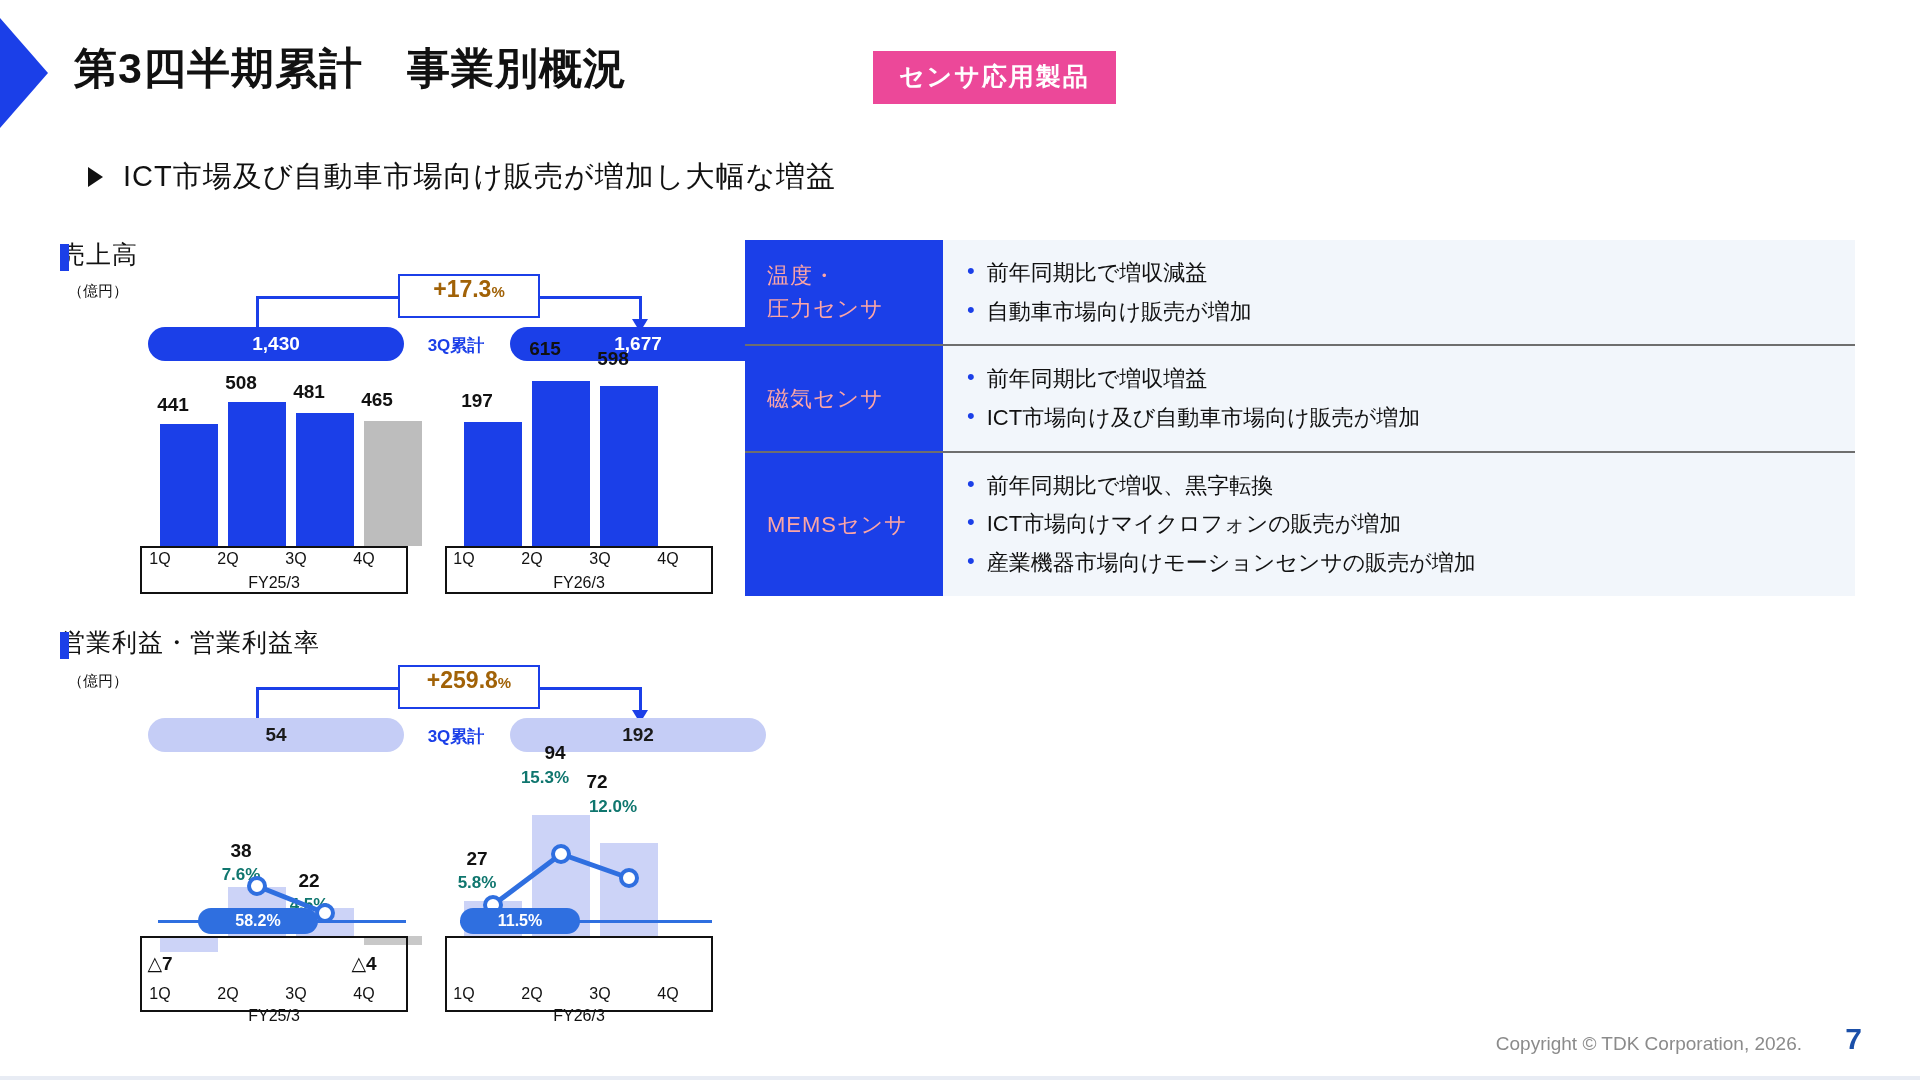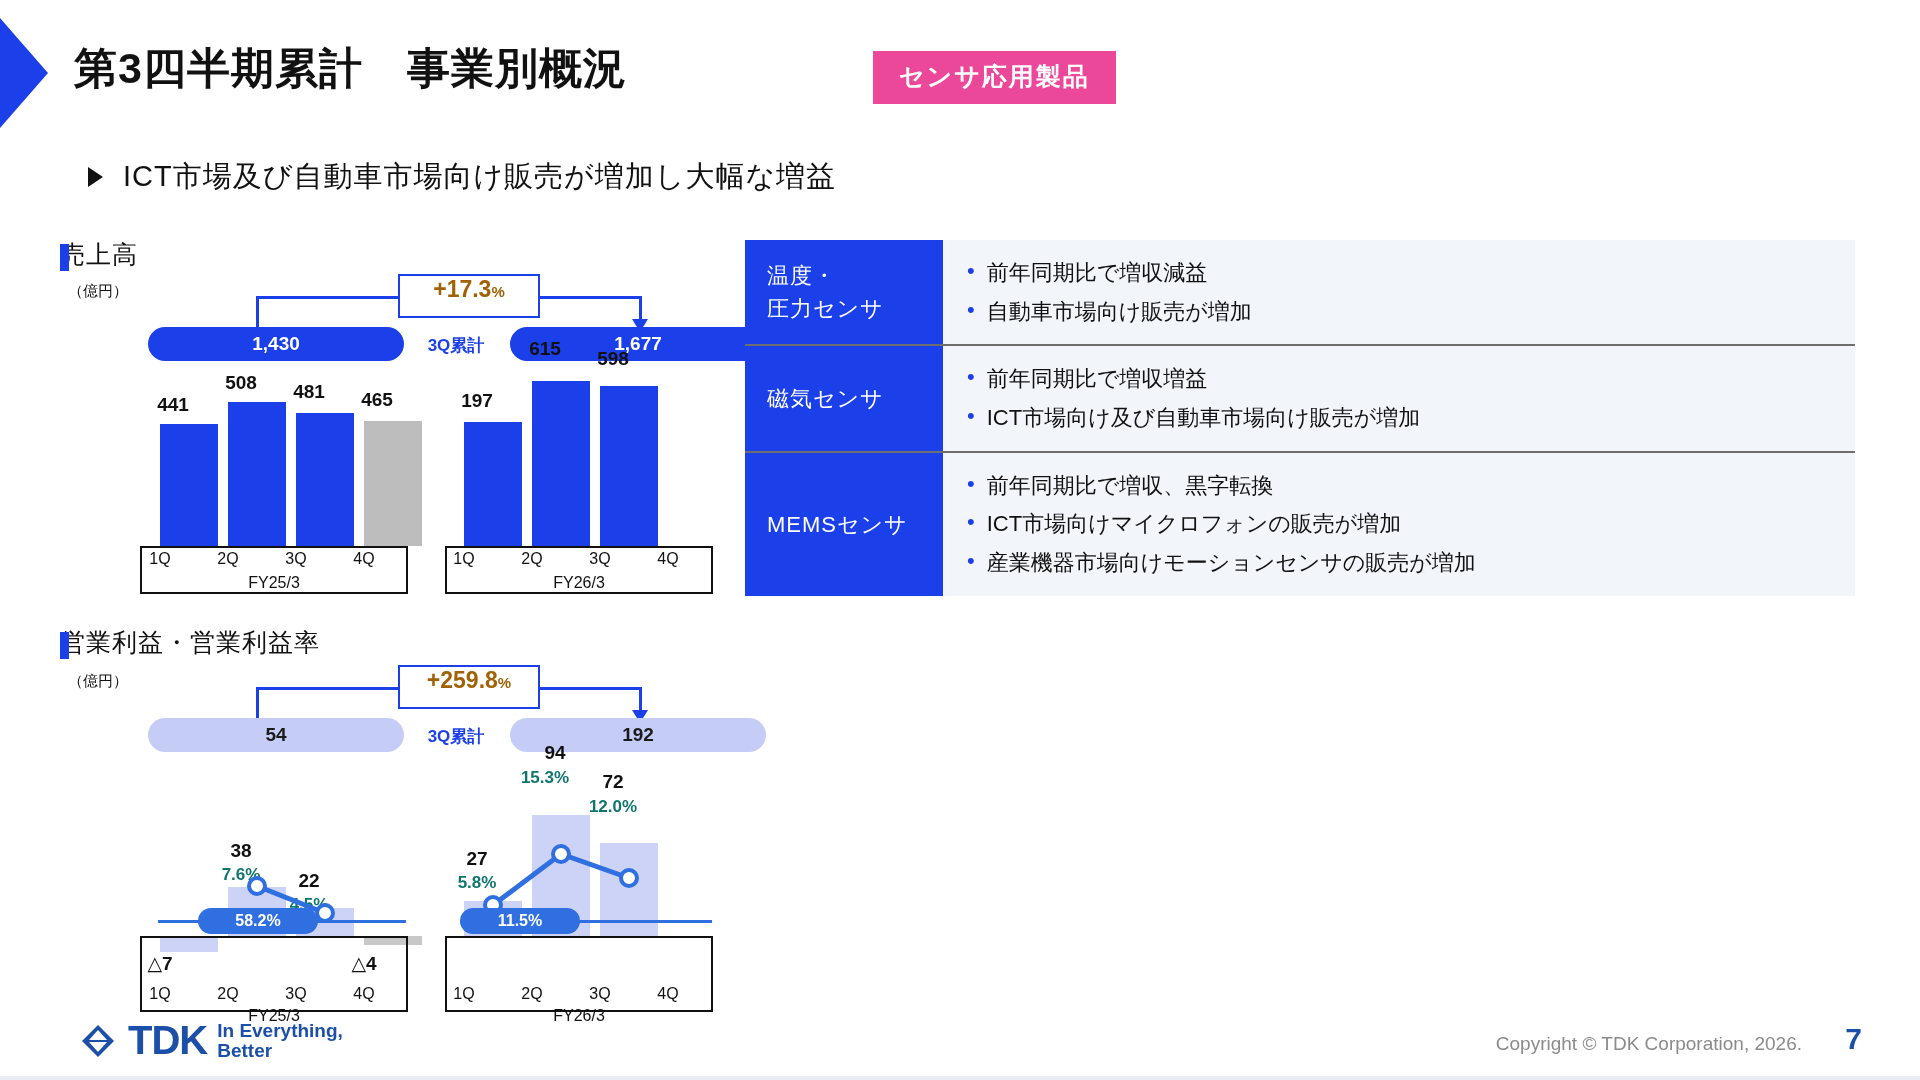--- a/index.html
+++ b/index.html
@@ -126,21 +126,21 @@
   }
   .ratelineh { position: absolute; height: 3px; background: #2f6fe0; z-index: 2; }
 
   svg.lineoverlay { position: absolute; left: 0; top: 0; overflow: visible; }
 
   
   .tbl { position: absolute; left: 745px; top: 240px; width: 1110px; }
   .trow { display: flex; align-items: stretch; }
   .trow + .trow { border-top: 2px solid #6e6e6e; }
   .tcat {
-    width: 198px; flex: 0 0 198px; background: #1b3fe8; color: #ffffff;
+    width: 198px; flex: 0 0 198px; background: #1b3fe8; color: #fca5a5;
     font-size: 22px; display: flex; align-items: center;
     padding: 0 22px; line-height: 1.5; letter-spacing: 1px;
   }
   .tbody {
     flex: 1; background: #f2f6fb; padding: 18px 24px;
     display: flex; flex-direction: column; justify-content: center; gap: 9px;
   }
   .tli { display: flex; align-items: flex-start; gap: 12px; font-size: 22px; color: #111; line-height: 1.35; }
   .tli .dot { color: #1b3fe8; font-size: 22px; line-height: 1.2; }
 
@@ -273,21 +273,21 @@
     <div class="bar palegray" style="left:224px; bottom:-9px; width:58px; height:9px;"></div>
 
     <div class="bar-val" style="left:298px; top:82px; width:78px;">27</div>
     <div class="rate-val" style="left:298px; top:107px; width:78px;">5.8%</div>
     <div class="bar pale" style="left:324px; width:58px; height:35px;"></div>
 
     <div class="bar-val" style="left:376px; top:-24px; width:78px;">94</div>
     <div class="rate-val" style="left:366px; top:2px; width:78px;">15.3%</div>
     <div class="bar pale" style="left:392px; width:58px; height:121px;"></div>
 
-    <div class="bar-val" style="left:434px; top:5px; width:78px;">72</div>
+    <div class="bar-val" style="left:418px; top:5px; width:78px;">72</div>
     <div class="rate-val" style="left:434px; top:31px; width:78px;">12.0%</div>
     <div class="bar pale" style="left:460px; width:58px; height:93px;"></div>
 
     <svg class="lineoverlay" width="700" height="170">
       <polyline points="117,120 185,147" fill="none" stroke="#2f6fe0" stroke-width="5"></polyline>
       <polyline points="353,139 421,88 489,112" fill="none" stroke="#2f6fe0" stroke-width="5"></polyline>
       <circle cx="117" cy="120" r="8" fill="#ffffff" stroke="#2f6fe0" stroke-width="4"></circle>
       <circle cx="185" cy="147" r="8" fill="#ffffff" stroke="#2f6fe0" stroke-width="4"></circle>
       <circle cx="353" cy="139" r="8" fill="#ffffff" stroke="#2f6fe0" stroke-width="4"></circle>
       <circle cx="421" cy="88" r="8" fill="#ffffff" stroke="#2f6fe0" stroke-width="4"></circle>
@@ -372,32 +372,18 @@
           </div>
         <div class="tli">
             <span class="dot">•</span>
             <span>産業機器市場向けモーションセンサの販売が増加</span>
           </div>
       </div>
     </div>
 
   </div>
 
-  <div class="logo">
-    <svg width="40" height="40" viewBox="0 0 40 40">
-      <polygon points="20,4 36,20 20,36 4,20" fill="#1b4fa8"></polygon>
-      <polygon points="20,9 20,19 11,19" fill="#ffffff"></polygon>
-      <polygon points="20,9 20,19 29,19" fill="#ffffff"></polygon>
-      <polygon points="20,31 20,21 11,21" fill="#ffffff"></polygon>
-      <polygon points="20,31 20,21 29,21" fill="#ffffff"></polygon>
-    </svg>
-    <span class="logo-tdk">TDK</span>
-    <span class="logo-tag">
-      <span>In Everything,</span><br>
-      <span>Better</span>
-    </span>
-  </div>
 
   <div class="copyright">Copyright © TDK Corporation, 2026.</div>
   <div class="pageno">7</div>
   <div class="footline"></div>
 
 </div>
 
 </body></html>

